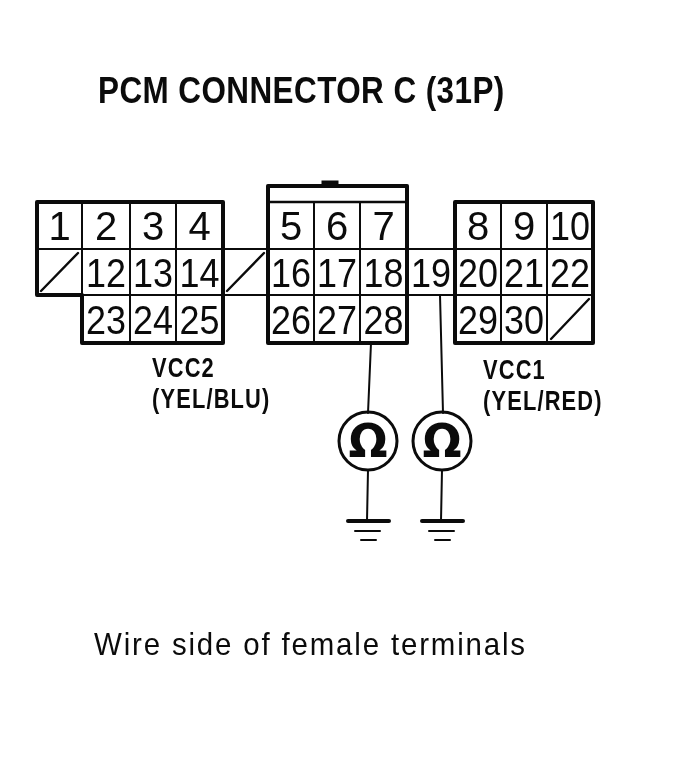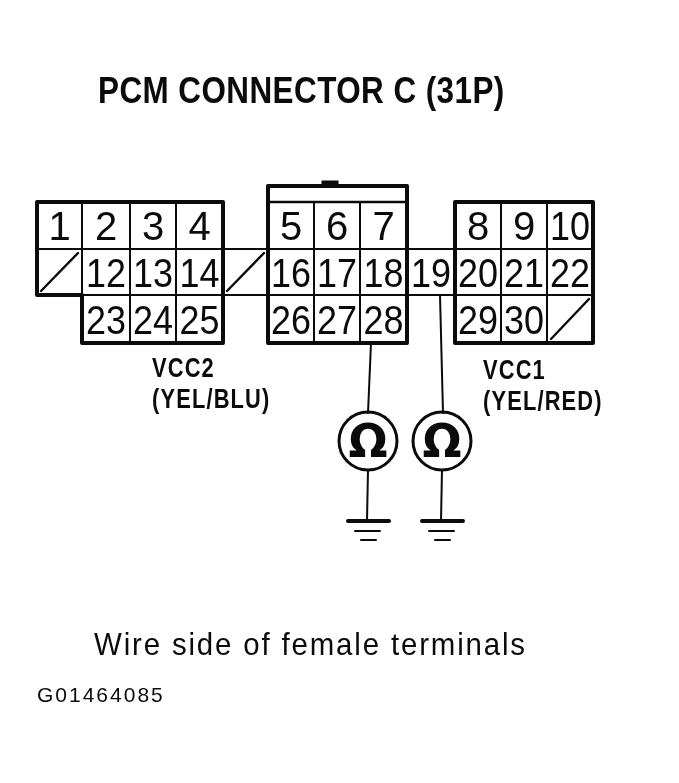--- a/index.html
+++ b/index.html
@@ -124,15 +124,14 @@
     <div>(YEL/BLU)</div>
   </div>
 
   <div class="vcc" id="vcc1">
     <div>VCC1</div>
     <div>(YEL/RED)</div>
   </div>
 
   <div class="caption">Wire side of female terminals</div>
 
-  <div class="figid">G01464085</div>
 
 </div>
 
 </body></html>

